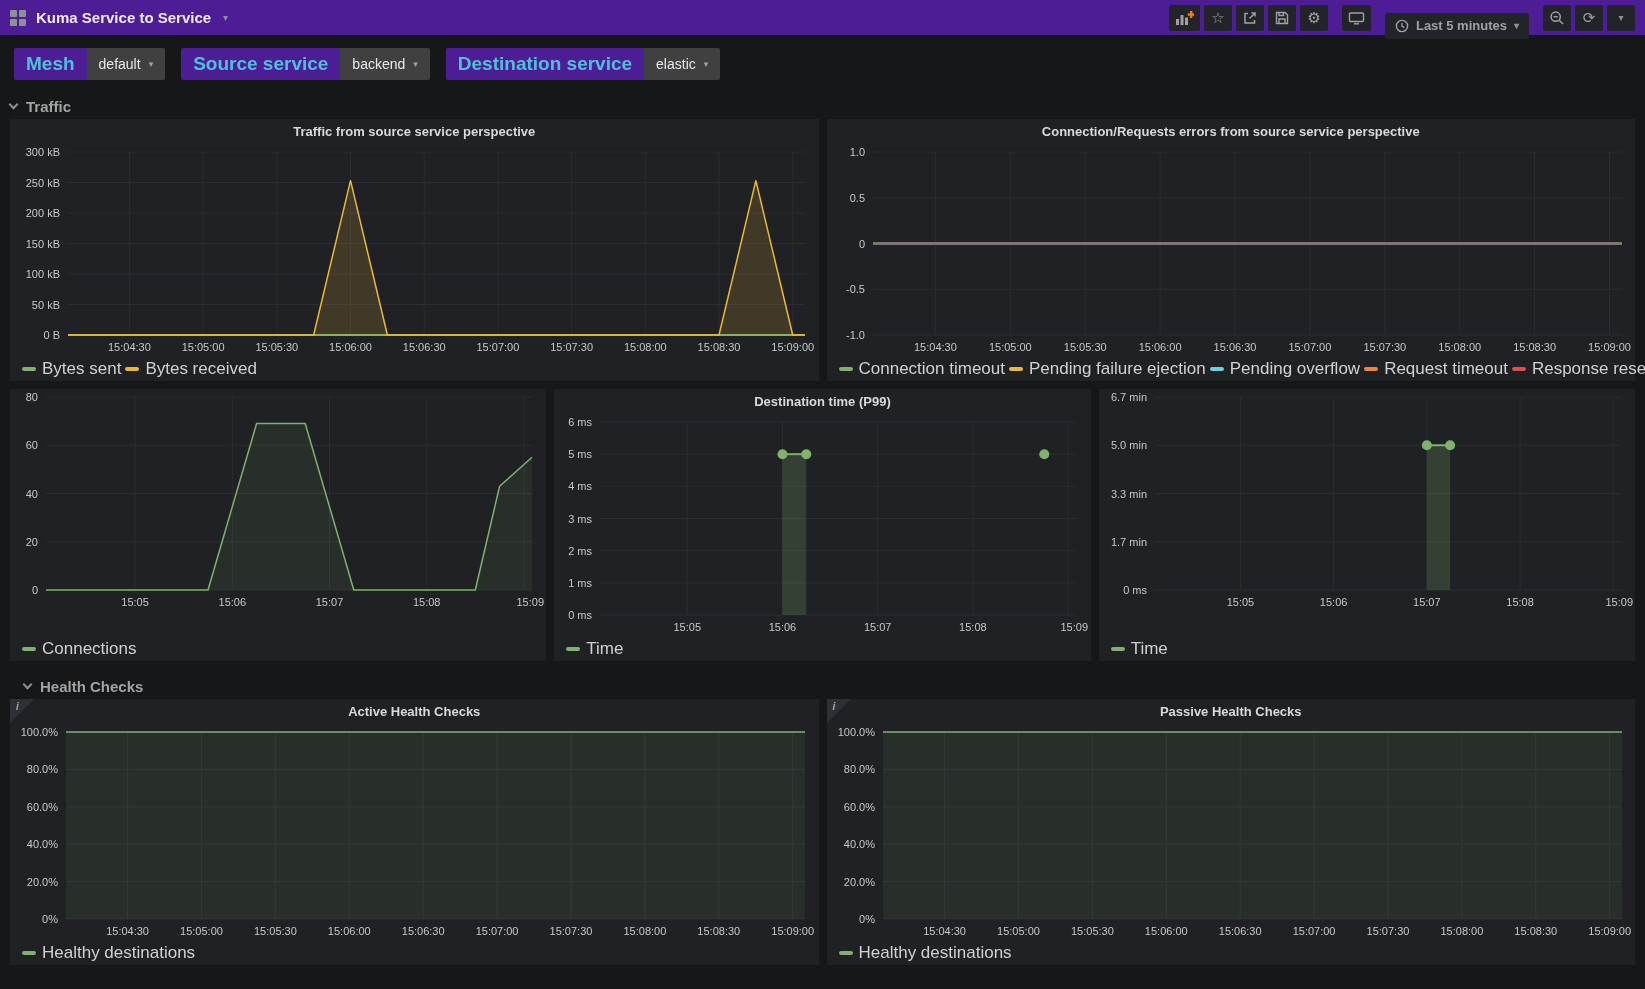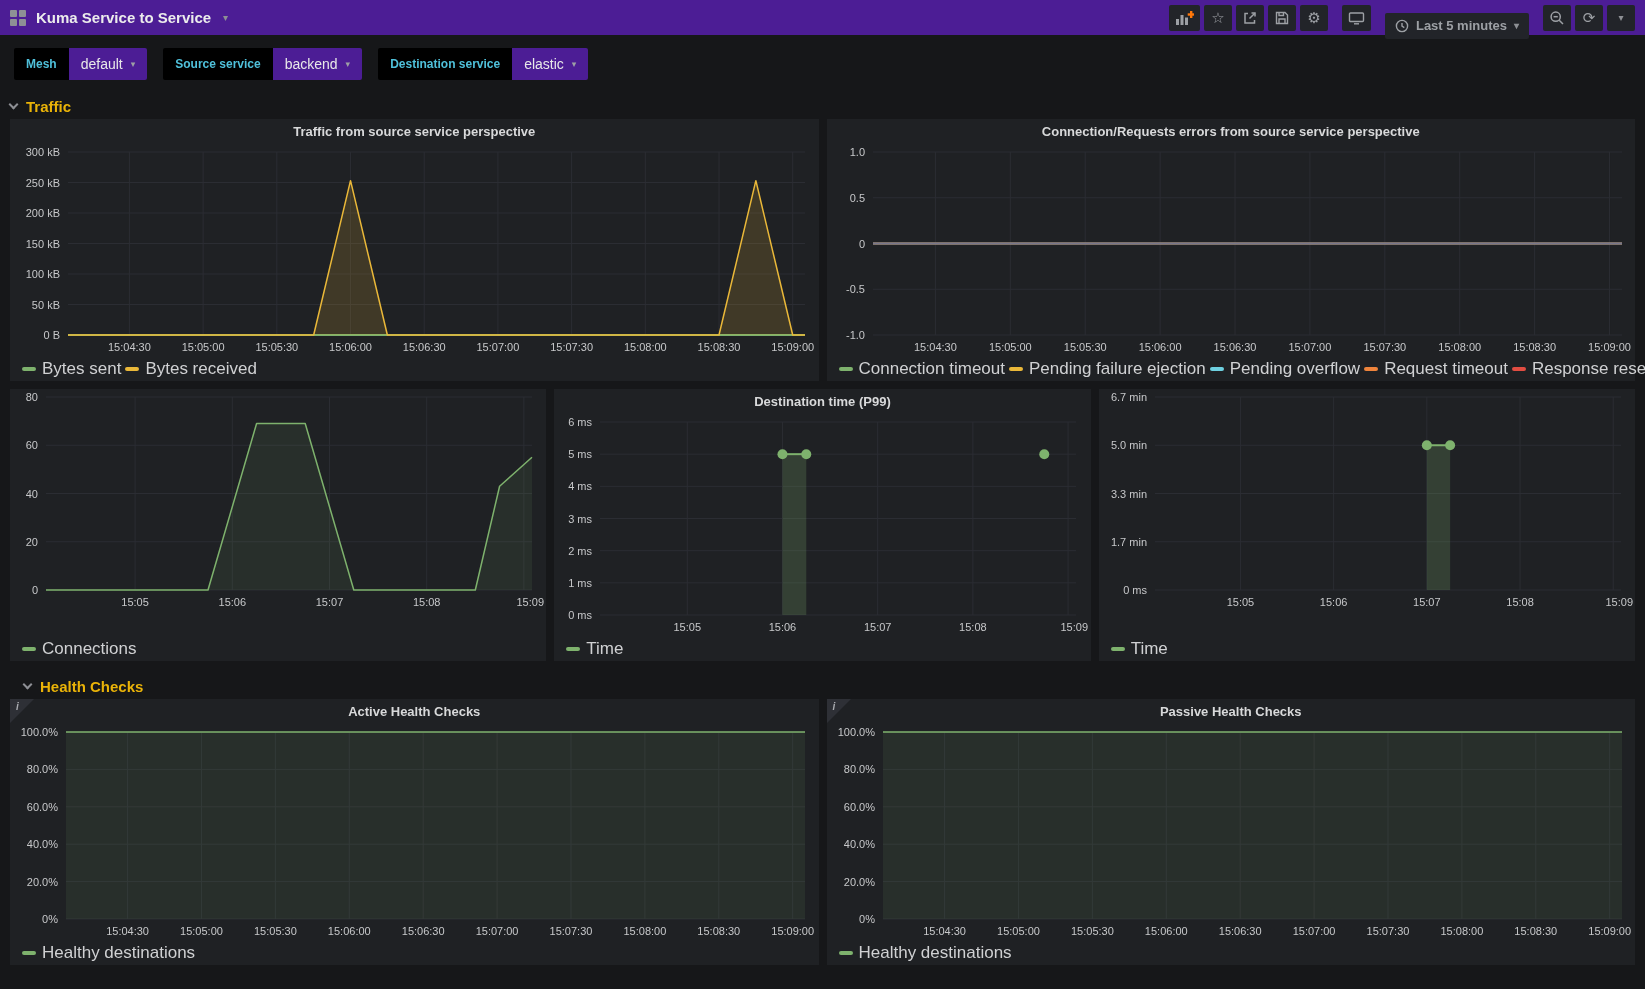--- a/index.html
+++ b/index.html
@@ -26,32 +26,32 @@
   .nav-btn svg { display:block; }
   .gap-l { margin-left:14px; }
   .timepicker { height:26px; background:#222429; border-radius:2px; display:flex;
                 align-items:center; gap:7px; padding:0 10px; margin-left:14px;
                 color:#9da0a5; font-size:13px; font-weight:600; cursor:pointer;margin-top:16px; }
   .tp-caret { font-size:10px; color:#8d8f94; }
 
   
   .submenu { display:flex; padding:13px 10px 11px 14px; gap:16px; }
   .var-group { display:flex; height:32px; border-radius:2px; overflow:hidden; }
-  .var-label { background:#000000; color:#4fc0da; font-weight:700; font-size:12px;
+  .var-label { background:#4c1d95; color:#4fc0da; font-weight:700; font-size:19px;
                display:flex; align-items:center; padding:0 12px; }
-  .var-value { background:#4c1d95; color:#e8e8e8; font-size:14px; display:flex;
+  .var-value { background:#404040; color:#e8e8e8; font-size:14px; display:flex;
                align-items:center; gap:8px; padding:0 12px; cursor:pointer; }
   .var-caret { font-size:9px; color:#9da0a5; }
 
   
   .row-header { display:flex; align-items:center; gap:9px; height:26px;
                 padding:0 10px; margin-top:2px; cursor:pointer; }
   .chev { width:7px; height:7px; border-right:2px solid #8d8f94;
           border-bottom:2px solid #8d8f94; transform:rotate(45deg); margin-top:-4px; }
-  .row-title { font-weight:700; font-size:15px; color:#eab308; }
+  .row-title { font-weight:700; font-size:15px; color:#a3a3a3; }
 
   .grid { padding:0 10px; display:flex; flex-direction:column; gap:8px; }
   .prow { display:flex; gap:8px; }
   .prow-1 { height:262px; }
   .prow-2 { height:272px; }
   .prow-3 { height:266px; }
   .panel { background:#1f2124; flex:1; display:flex; flex-direction:column;
            position:relative; min-width:0; }
   .panel-title { height:25px; flex:0 0 25px; display:flex; align-items:center;
                  justify-content:center; font-size:13px; font-weight:700;

